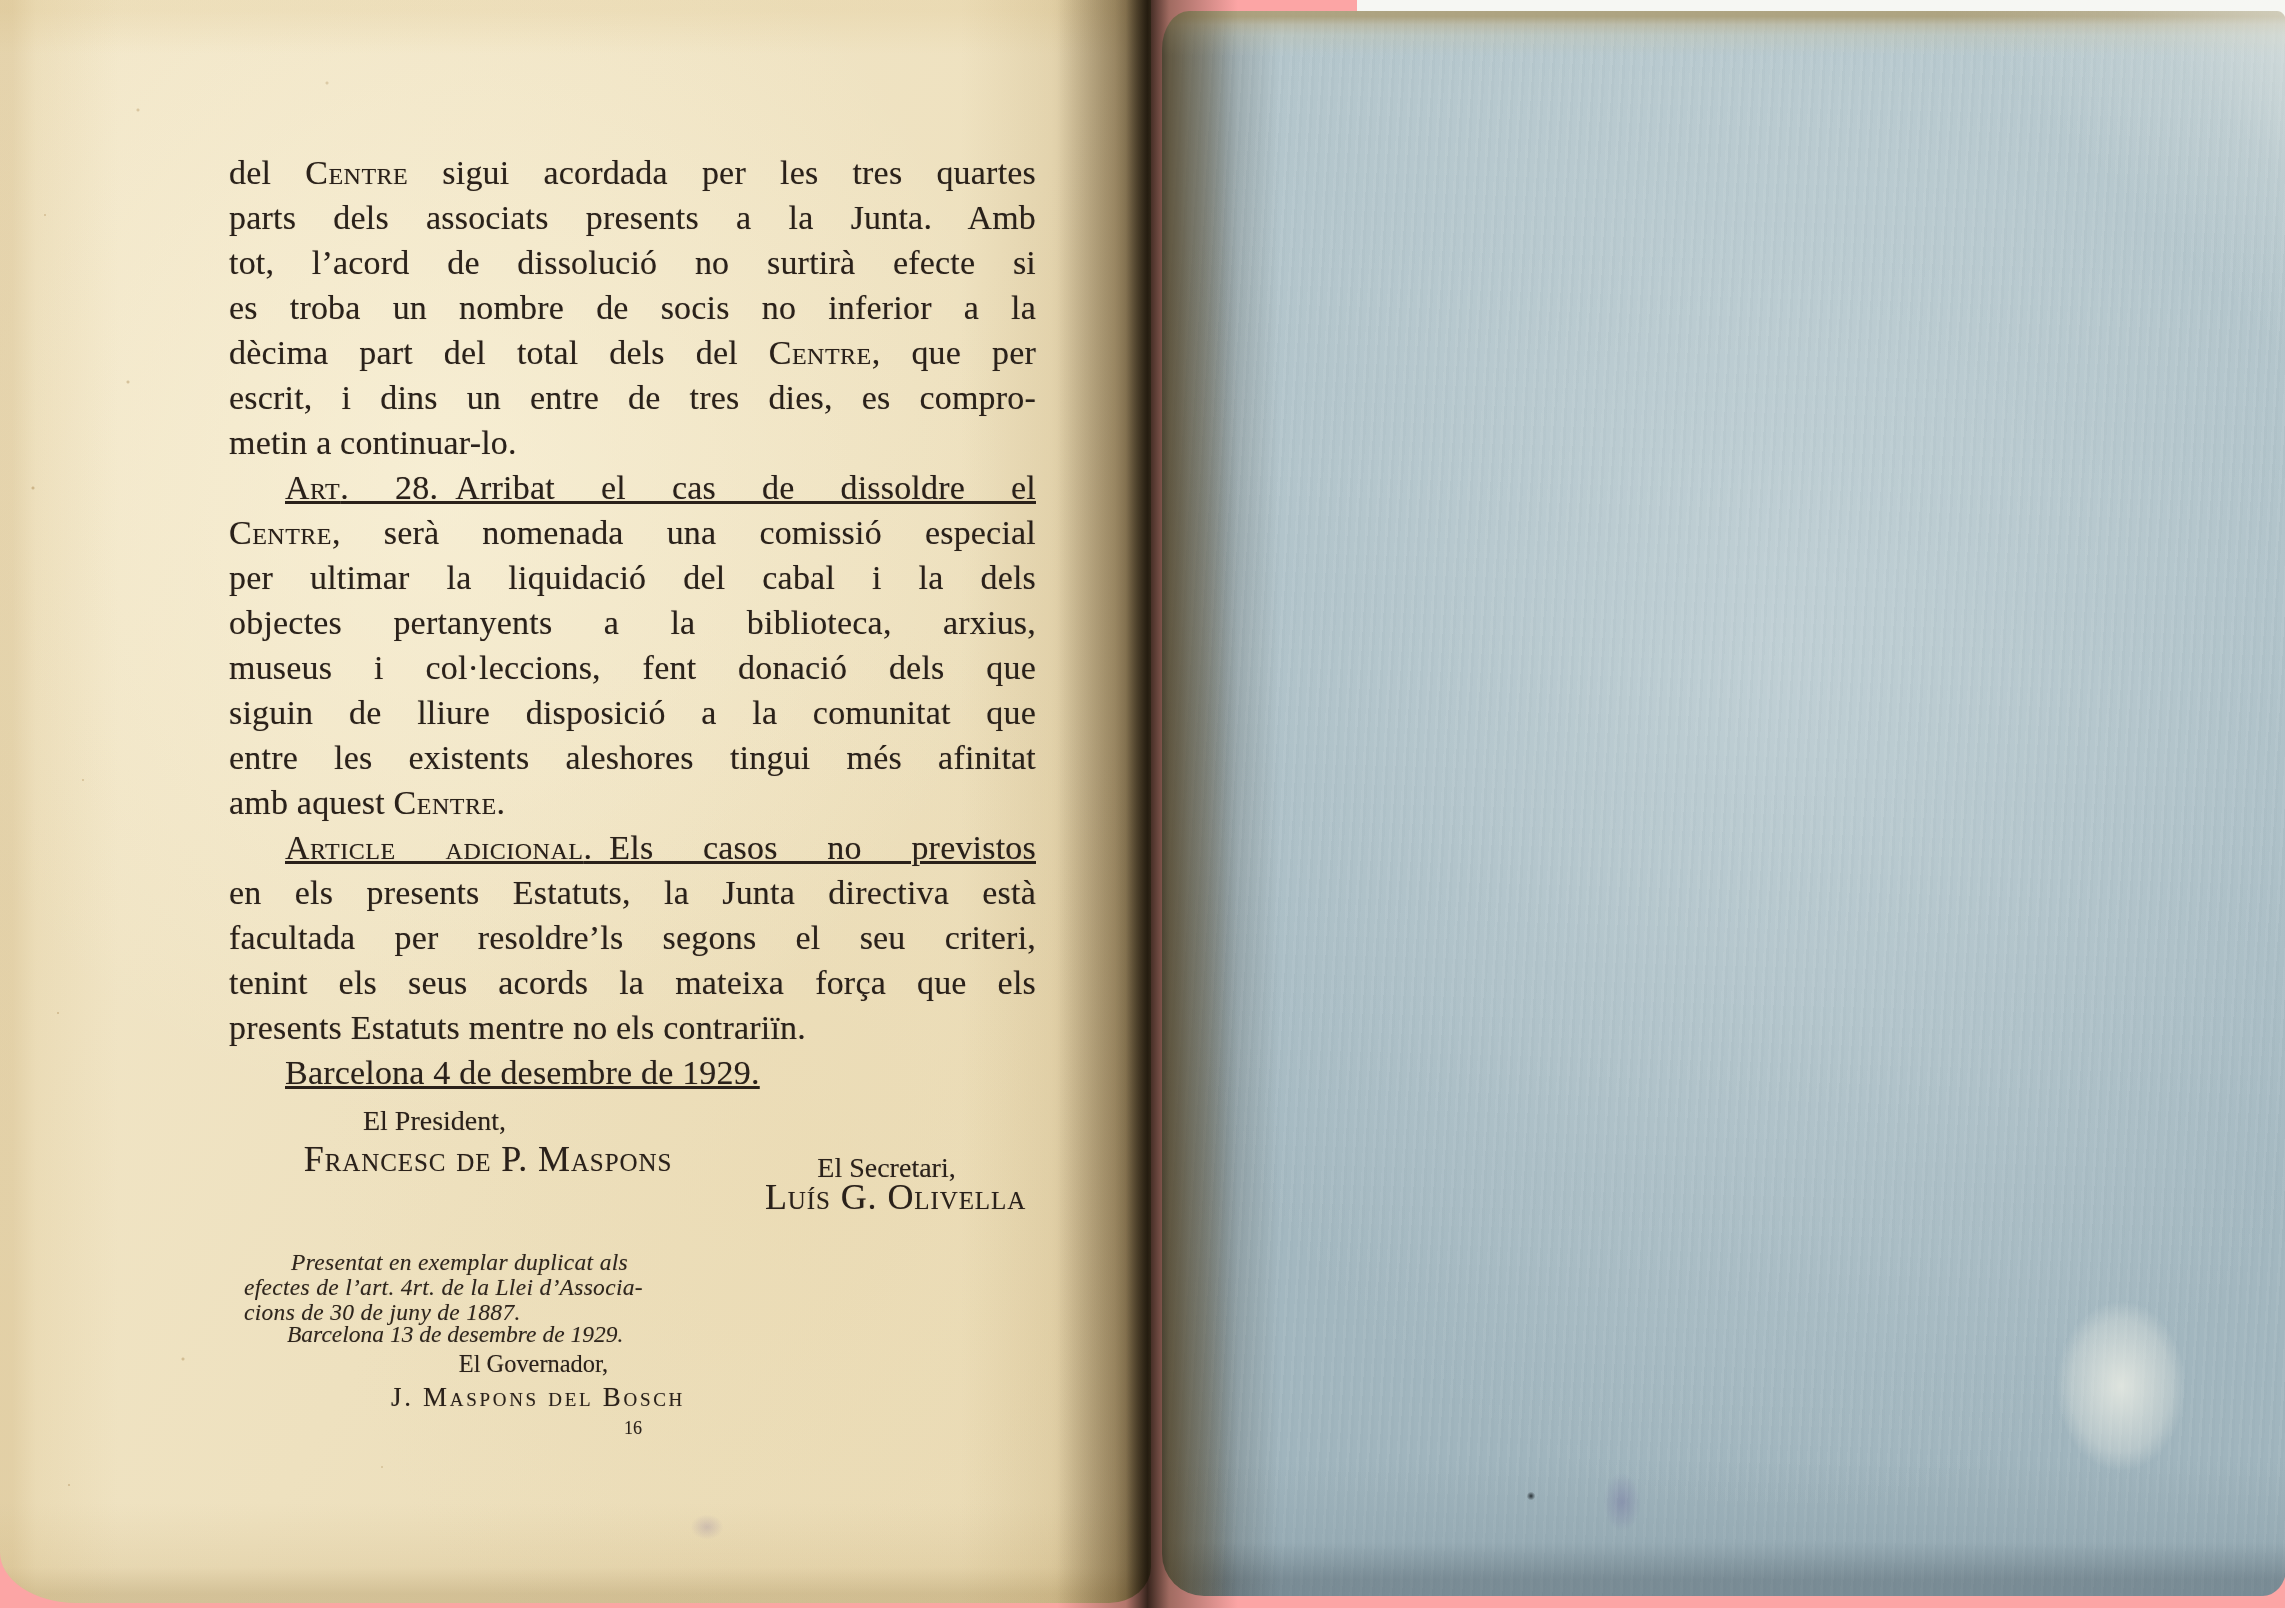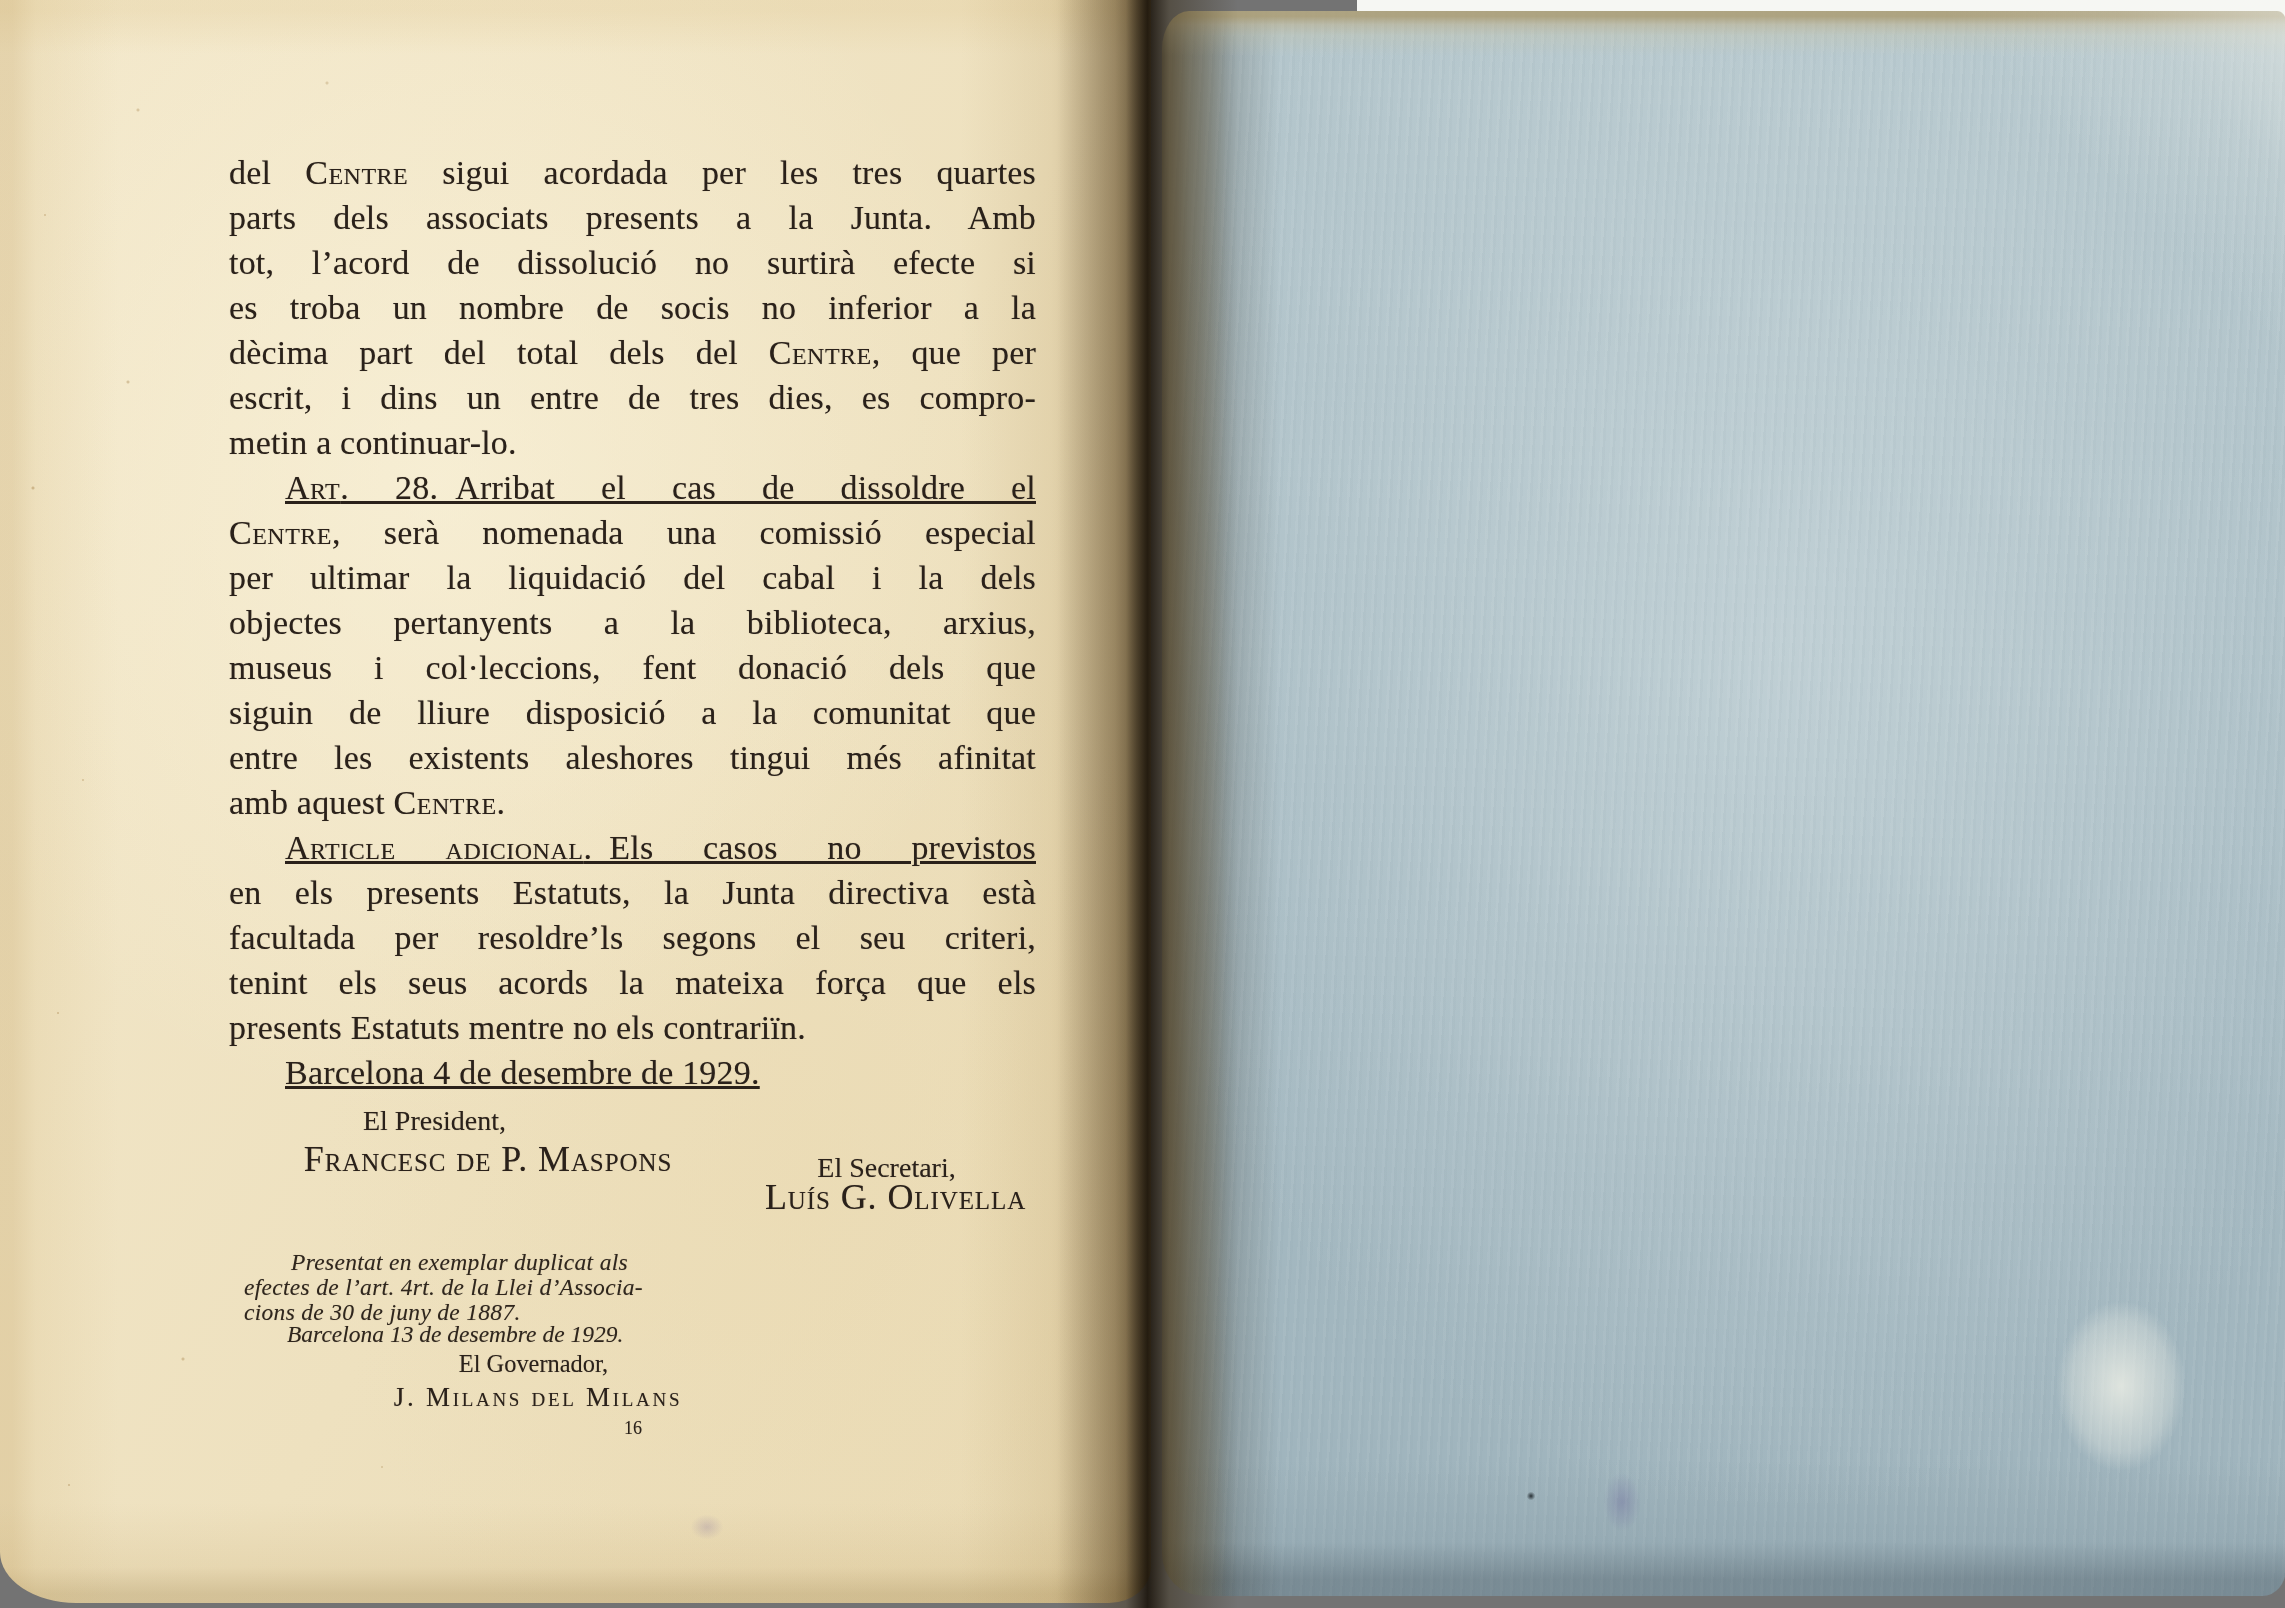--- a/index.html
+++ b/index.html
@@ -1,16 +1,16 @@
 <!DOCTYPE html>
 <html style="font-size:14.5px"><head>
 <meta charset="utf-8">
 <style>
   html,body{margin:0;padding:0;background:#0d0b07;}
-  .scan{position:relative;width:2285px;height:1608px;overflow:hidden;background:#737373;
+  .scan{position:relative;width:2285px;height:1608px;overflow:hidden;background:#fca5a5;
         font-family:"Liberation Serif","DejaVu Serif",serif;}
   
   .scan-white{position:absolute;left:1357px;top:0;width:928px;height:27px;background:#f6f7f3;}
 
   
   .left-page{position:absolute;left:0;top:0;width:1151px;height:1603px;
     border-radius:0 0 42px 76px / 0 0 36px 51px;
     background:
       radial-gradient(23.5px 18px at 707px 1527px, rgba(95,75,150,.20), transparent 70%),
       radial-gradient(2.7px 2.7px at 33px 488px,  rgba(146,104,42,.5), transparent 80%),
@@ -125,21 +125,21 @@
 
     <div class="notice">
         <div class="nline">Presentat en exemplar duplicat als</div>
         <div class="nline">efectes de l’art. 4rt. de la Llei d’Associa-</div>
         <div class="nline">cions de 30 de juny de 1887.</div>
       </div>
 
     <div class="notice-date">Barcelona 13 de desembre de 1929.</div>
 
     <div class="governor-label">El Governador,</div>
-    <div class="governor-name">J. Milans del Milans</div>
+    <div class="governor-name">J. Maspons del Bosch</div>
 
     <div class="page-number">16</div>
   </div>
 
   <div class="gutter"></div>
 
 </div>
 
 
 </body></html>

